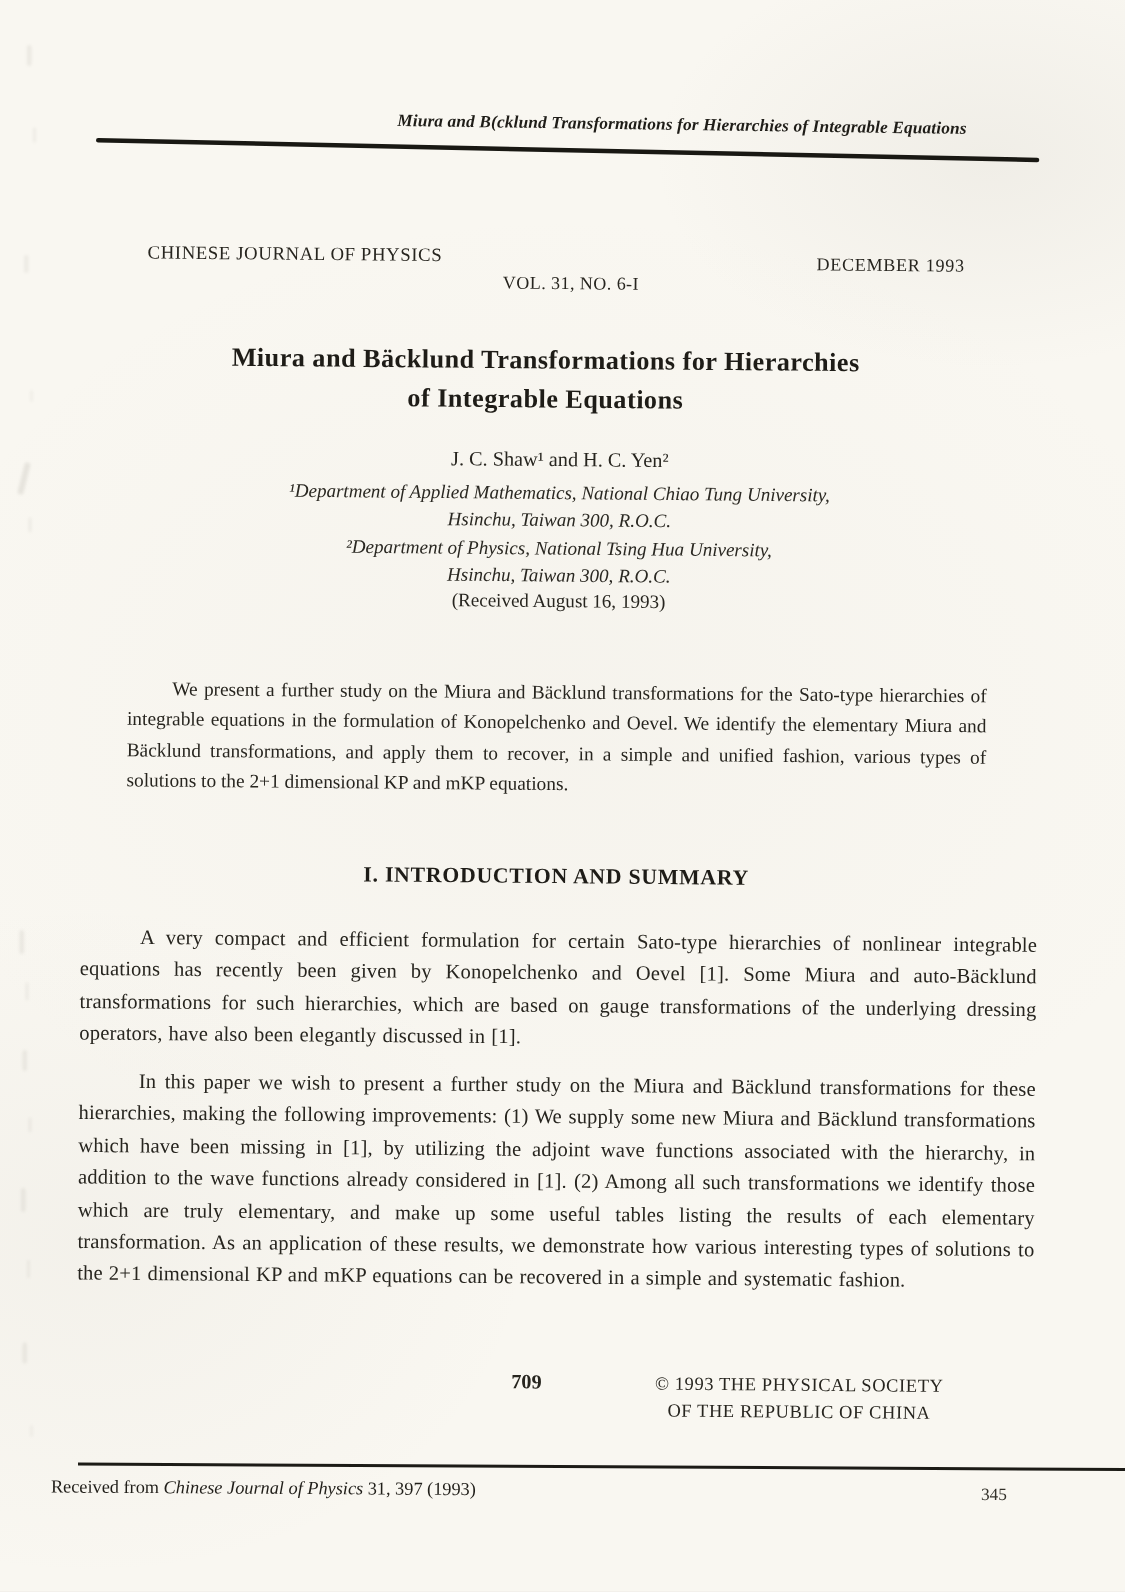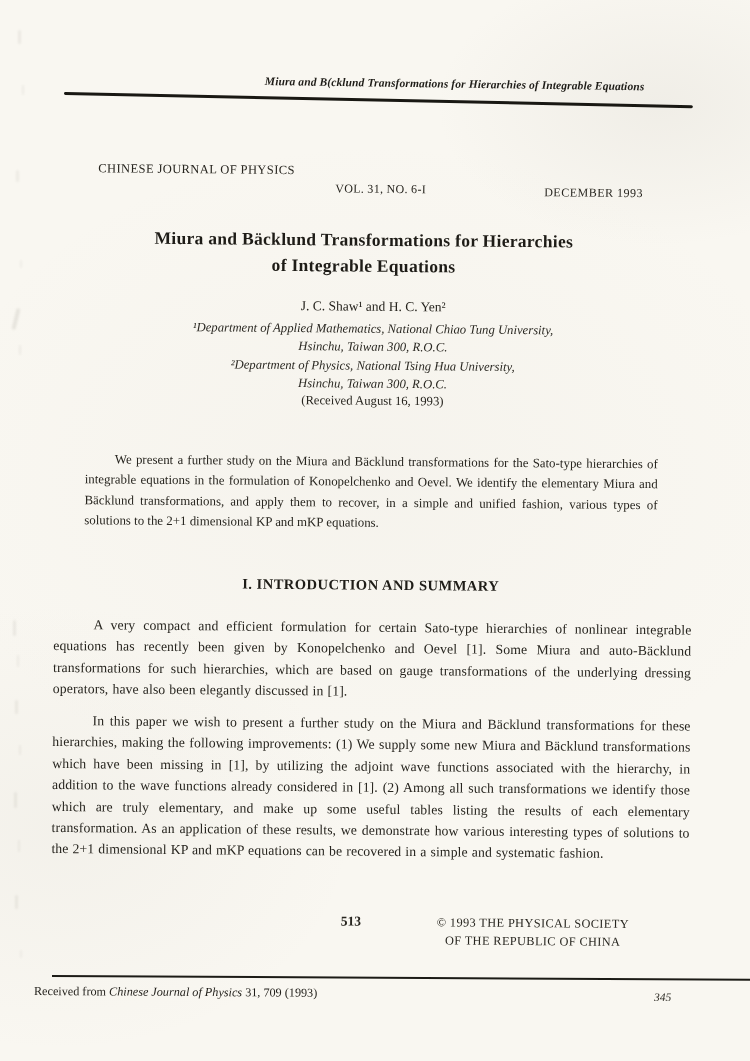--- a/index.html
+++ b/index.html
@@ -28,29 +28,29 @@
     position:absolute;left:52px;top:975px;width:700px;height:2.4px;background:#1c1b16;
     transform:rotate(0.3deg);transform-origin:0 50%;
   }
   .reprint-line{
     position:absolute;left:34px;top:984px;font-size:12.2px;color:#201e19;
     transform:rotate(0.35deg);transform-origin:0 0;white-space:nowrap;
   }
   .reprint-line .jrnl{font-style:italic;}
   .reprint-line .vol{font-weight:normal;}
   .scan-page-num{
-    position:absolute;left:654px;top:991px;font-size:11.5px;font-style:italic;color:#33312a;
+    position:absolute;left:654px;top:991px;font-size:11.5px;color:#33312a;
     transform:rotate(0.3deg);
   }
   
   .tilt{position:absolute;left:0;top:0;width:750px;height:1061px;
     transform:rotate(0.5deg);transform-origin:60px 100px;}
   .masthead-journal{position:absolute;left:99px;top:161px;font-size:12.5px;letter-spacing:.4px;}
   .masthead-volume{position:absolute;left:336px;top:179px;font-size:12px;letter-spacing:.3px;}
-  .masthead-date{position:absolute;left:545px;top:165px;font-size:12px;letter-spacing:.5px;margin-top:16px;}
+  .masthead-date{position:absolute;left:545px;top:165px;font-size:12px;letter-spacing:.5px;}
   .title{position:absolute;left:20px;right:40px;top:224px;margin:0;text-align:center;
     font-size:17.5px;font-weight:bold;line-height:1.5;letter-spacing:.3px;color:#1e1c17;}
   .title span{display:block;}
   .authors{position:absolute;left:0;width:100%;top:296px;text-align:center;font-size:13.5px;}
   .affiliations{position:absolute;left:0;width:100%;top:317px;text-align:center;
     font-style:italic;font-size:12.7px;line-height:1.44;color:#2a2822;}
   .received{position:absolute;left:0;width:100%;top:391px;text-align:center;font-size:12.7px;}
   .abstract{position:absolute;left:88px;width:573px;top:449px;margin:0;
     font-size:12.9px;line-height:1.58;text-align:justify;text-indent:30px;}
   .section-heading{position:absolute;left:0;width:100%;top:574px;margin:0;text-align:center;
@@ -126,28 +126,28 @@
 
     <div class="received">(Received August 16, 1993)</div>
 
     <p class="abstract">We present a further study on the Miura and Bäcklund transformations for the Sato-type hierarchies of integrable equations in the formulation of Konopelchenko and Oevel. We identify the elementary Miura and Bäcklund transformations, and apply them to recover, in a simple and unified fashion, various types of solutions to the 2+1 dimensional KP and mKP equations.</p>
 
     <h2 class="section-heading">I. INTRODUCTION AND SUMMARY</h2>
 
     <p class="bodypara para1">A very compact and efficient formulation for certain Sato-type hierarchies of nonlinear integrable equations has recently been given by Konopelchenko and Oevel [1]. Some Miura and auto-Bäcklund transformations for such hierarchies, which are based on gauge transformations of the underlying dressing operators, have also been elegantly discussed in [1].</p>
     <p class="bodypara para2">In this paper we wish to present a further study on the Miura and Bäcklund transformations for these hierarchies, making the following improvements: (1) We supply some new Miura and Bäcklund transformations which have been missing in [1], by utilizing the adjoint wave functions associated with the hierarchy, in addition to the wave functions already considered in [1]. (2) Among all such transformations we identify those which are truly elementary, and make up some useful tables listing the results of each elementary transformation. As an application of these results, we demonstrate how various interesting types of solutions to the 2+1 dimensional KP and mKP equations can be recovered in a simple and systematic fashion.</p>
 
-    <div class="page-number">513</div>
+    <div class="page-number">709</div>
 
     <div class="copyright">
       <span>© 1993 THE PHYSICAL SOCIETY</span>
       <span>OF THE REPUBLIC OF CHINA</span>
     </div>
 
   </div>
 
   <div class="bottom-rule"></div>
   <div class="reprint-line">
-    <span>Received from </span><span class="jrnl">Chinese Journal of Physics</span><span class="vol"> 31,</span><span> 709 (1993)</span>
+    <span>Received from </span><span class="jrnl">Chinese Journal of Physics</span><span class="vol"> 31,</span><span> 397 (1993)</span>
   </div>
   <div class="scan-page-num">345</div>
 
 </div>
 
 </body></html>

